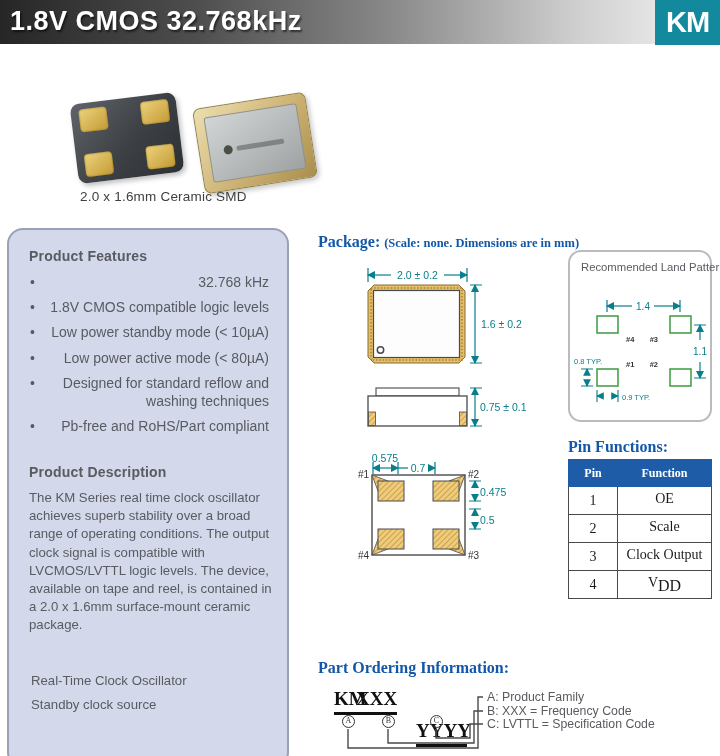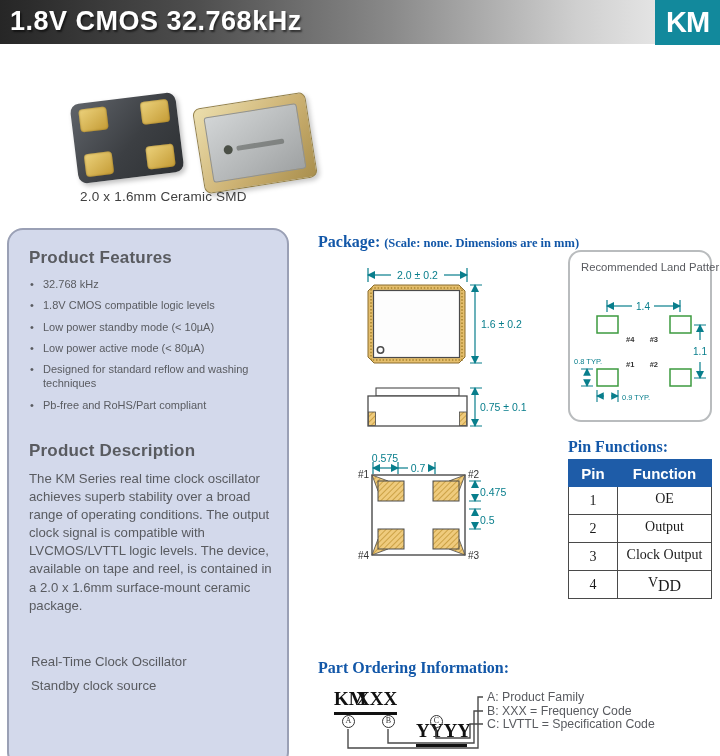--- a/index.html
+++ b/index.html
@@ -27,45 +27,45 @@
     border:1px solid #94814a;border-radius:7px;box-shadow:2px 3px 5px rgba(0,0,0,.22);}
   .chip-lid{position:absolute;left:9px;top:9px;right:9px;bottom:9px;border-radius:3px;
     background:linear-gradient(150deg,#d2d5d6 0%,#b4b7b8 60%,#9fa2a3 100%);border:1px solid #8f9294;}
   .chip-logo-dot{position:absolute;left:14px;top:30px;width:9px;height:9px;border-radius:50%;background:#4b5047;}
   .chip-logo-bar{position:absolute;left:27px;top:32px;width:48px;height:5px;border-radius:2px;background:rgba(85,90,86,.55);}
   .photo-caption{position:absolute;left:80px;top:189px;font-size:13.5px;color:#404040;letter-spacing:.2px;}
   
   .info-panel{position:absolute;left:7px;top:228px;width:282px;height:540px;
     background:#d3d9eb;border:2px solid #9aa0b5;border-radius:16px;box-sizing:border-box;
     padding:18px 18px 0 20px;color:#595b60;}
-  .panel-h{font-size:17px;font-weight:bold;color:#595b60;margin:0 0 9px 0;letter-spacing:.2px;}
+  .panel-h{font-size:14px;font-weight:bold;color:#595b60;margin:0 0 9px 0;letter-spacing:.2px;}
   .feat-list{list-style:none;margin:0;padding:0;}
-  .feat-list li{position:relative;padding-left:14px;margin-bottom:7px;font-size:11px;line-height:1.3;}
+  .feat-list li{position:relative;padding-left:14px;margin-bottom:7px;font-size:14px;line-height:1.3;text-align:right;}
   .feat-list li::before{content:"•";position:absolute;left:1px;top:0;}
   .panel-desc{font-size:13.2px;line-height:1.37;margin:0;width:248px;}
   .apps-item{font-size:13.2px;margin:0 0 7px 2px;line-height:1.3;}
   .spacer-lg{height:22px;}
   .spacer-md{height:16px;}
   
   .blue-heading{font-family:"Liberation Serif",serif;font-weight:bold;color:#1257A8;font-size:16px;}
   .pkg-heading{position:absolute;left:318px;top:233px;}
   .pkg-note{font-size:12.5px;}
   .pinfn-heading{position:absolute;left:568px;top:438px;}
   .order-heading{position:absolute;left:318px;top:659px;}
   
   .drawings-svg{position:absolute;left:340px;top:258px;}
   .land-box{position:absolute;left:568px;top:250px;width:144px;height:172px;background:#fff;
     border:2px solid #b9bcbe;border-radius:13px;box-sizing:border-box;}
   .land-title{position:absolute;left:11px;top:9px;font-size:11.3px;color:#595b60;white-space:nowrap;}
   .land-svg{position:absolute;left:0;top:18px;}
   
   .pin-table{position:absolute;left:568px;top:459px;width:144px;border-collapse:collapse;
     font-family:"Liberation Serif",serif;}
-  .pin-table th{background:#1E5CA8;color:#fff;font-family:Liberation Sans, sans-serif;
-    font-size:15px;font-weight:bold;height:24px;border:1px solid #1E5CA8;}
+  .pin-table th{background:#1E5CA8;color:#fff;font-family:Liberation Serif, serif;
+    font-size:12px;font-weight:bold;height:24px;border:1px solid #1E5CA8;}
   .pin-table td{border:1px solid #4a4a4a;text-align:center;height:25px;font-size:14px;color:#1a1a1a;}
   .pin-table td sub{font-size:16px;}
   .pin-table .col-pin{width:46px;}
   
   .code-part{position:absolute;font-family:"Liberation Serif",serif;font-weight:bold;color:#111;
     font-size:19px;text-align:center;border-bottom:3px solid #111;padding-bottom:2px;top:688px;}
   .code-km{left:334px;width:32px;}
   .code-xxx{left:356px;width:41px;text-align:center;}
   .code-yyyy{left:416px;width:51px;margin-top:32px;}
   .code-circle{position:absolute;top:715px;width:13px;height:13px;border:1.4px solid #333;border-radius:50%;
@@ -245,21 +245,21 @@
       <th>Function</th>
     </tr>
   </thead>
   <tbody>
     <tr>
       <td>1</td>
       <td><span>OE</span><sub></sub></td>
     </tr>
     <tr>
       <td>2</td>
-      <td><span>Output</span><sub></sub></td>
+      <td><span>Scale</span><sub></sub></td>
     </tr>
     <tr>
       <td>3</td>
       <td><span>Clock Output</span><sub></sub></td>
     </tr>
     <tr>
       <td>4</td>
       <td><span>V</span><sub>DD</sub></td>
     </tr>
   </tbody>

